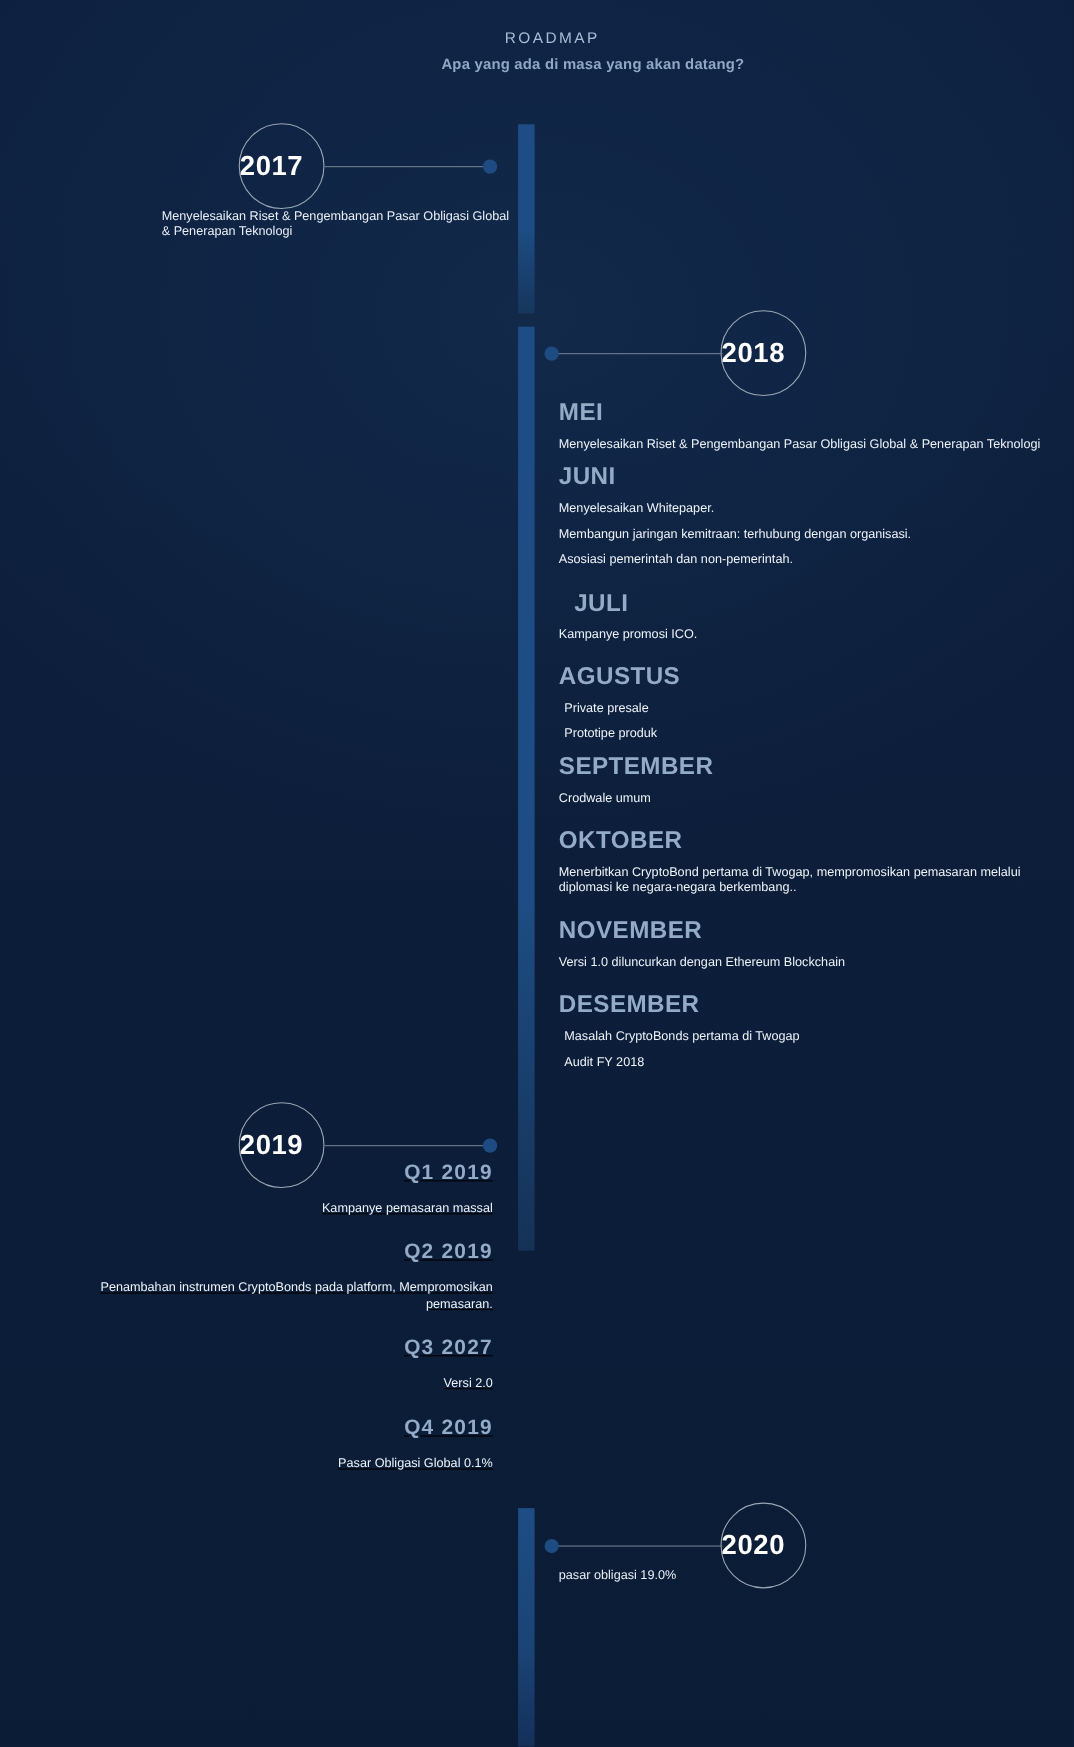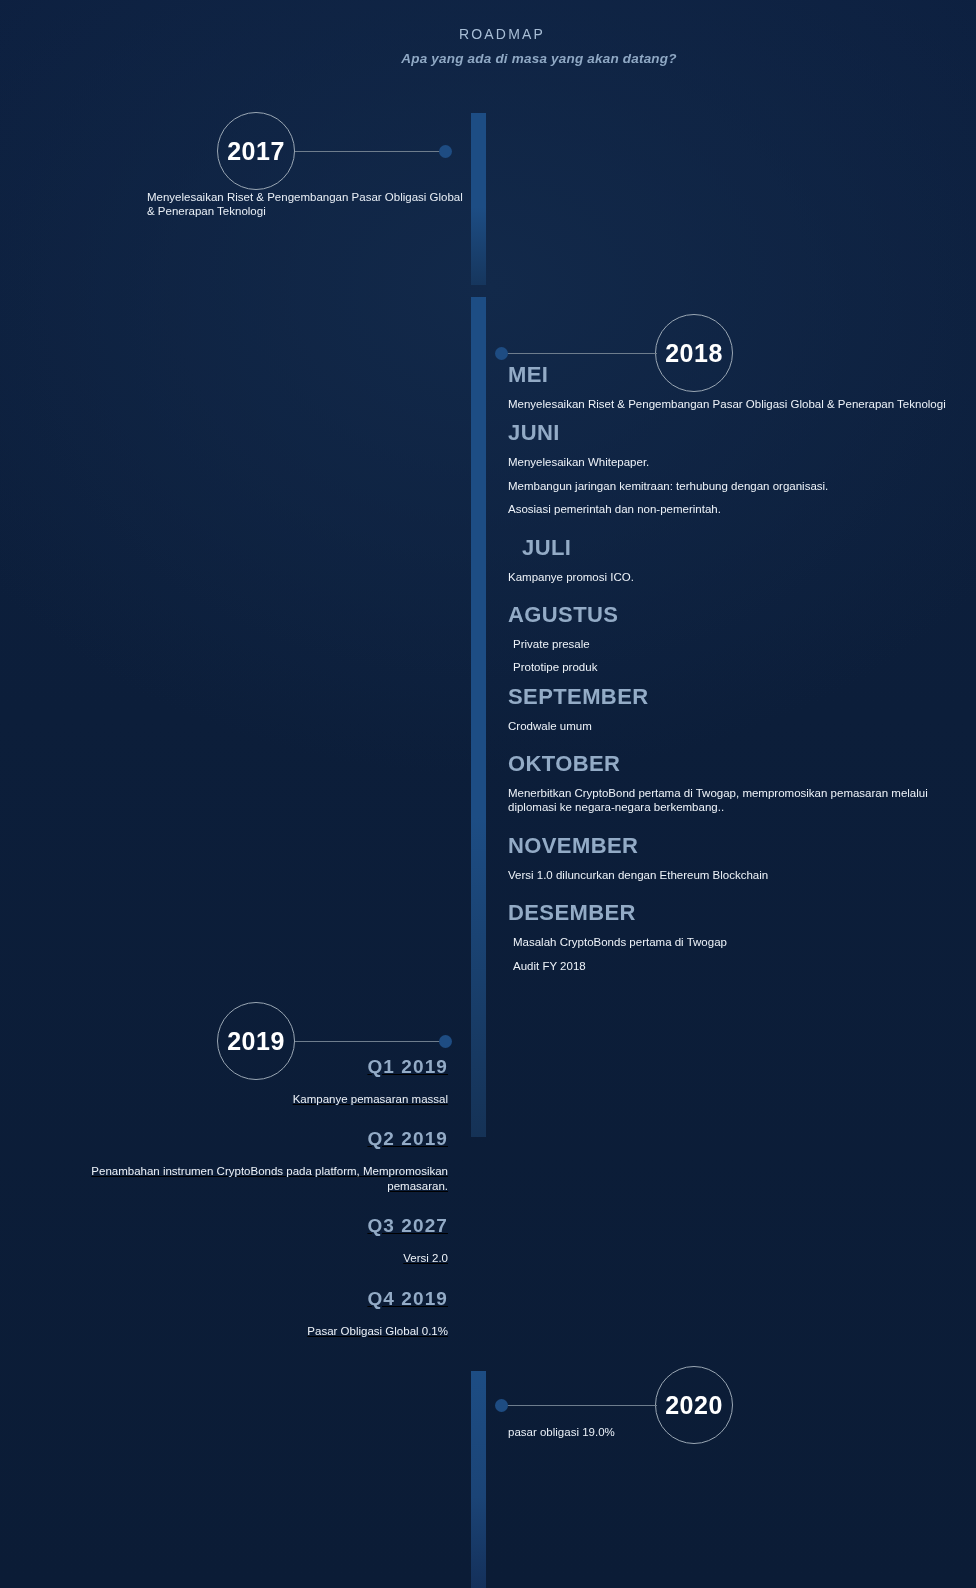--- a/index.html
+++ b/index.html
@@ -23,56 +23,55 @@
   .hdr { position:absolute; left:0; top:26px; width:976px; text-align:center; }
   .hdr-title {
     font-size:14px; font-weight:normal; letter-spacing:2.2px;
     color:#a8bed6;
     margin-left:28px;
   }
   .hdr-sub {
     margin-top:9px; font-size:13.5px; font-weight:bold;
     color:#8fa8c4; letter-spacing:.2px;
     padding-left:102px;
-    font-style:italic;
   }
 
   
   .spine { position:absolute; left:471px; width:15px; }
   .spine-a { top:113px;  height:172px;
     background:linear-gradient(180deg,#1d4d84 0%,#1d4d84 55%,#16365d 100%); }
   .spine-b { top:297px;  height:840px;
     background:linear-gradient(180deg,#1d4d84 0%,#1d4d84 62%,#153256 100%); }
   .spine-c { top:1371px; height:217px;
     background:linear-gradient(180deg,#1d4d84 0%,#1b4476 58%,#14305a 100%); }
 
   
   .conn { position:absolute; height:80px; }
   .circle {
     position:absolute; top:0; width:78px; height:78px; border-radius:50%;
     border:1.6px solid #9aa7b4; background:transparent;
-    display:flex; align-items:center; justify-content:center;
+    display:flex; align-items:center; 
   }
   .circle span {
     font-size:25px; font-weight:bold; color:#ffffff; letter-spacing:.5px;
   }
   .rule { position:absolute; top:39px; height:1.4px; background:#6e7d8d; }
   .dot {
     position:absolute; top:33px; width:13px; height:13px; border-radius:50%;
     background:#1e4c82;
   }
 
   
   .c2017 { left:217px; top:112px; width:238px; }
   .c2017 .circle { left:0; }
   .c2017 .rule   { left:78px; width:152px; }
   .c2017 .dot    { left:222px; }
 
   
-  .c2018 { left:495px; top:314px; width:238px; }
+  .c2018 { left:495px; top:282px; width:238px; }
   .c2018 .circle { right:0; }
   .c2018 .rule   { left:7px; width:155px; }
   .c2018 .dot    { left:0px; }
 
   
   .c2019 { left:217px; top:1002px; width:238px; }
   .c2019 .circle { left:0; }
   .c2019 .rule   { left:78px; width:152px; }
   .c2019 .dot    { left:222px; }
 

